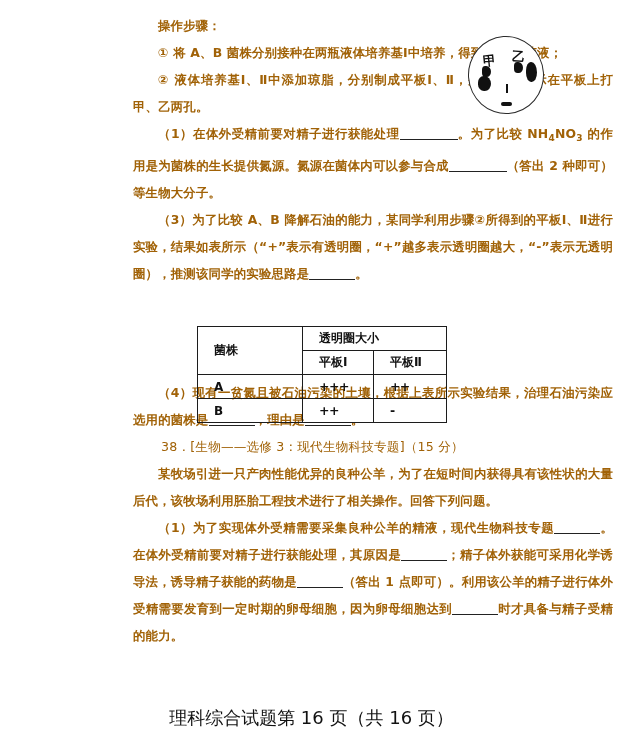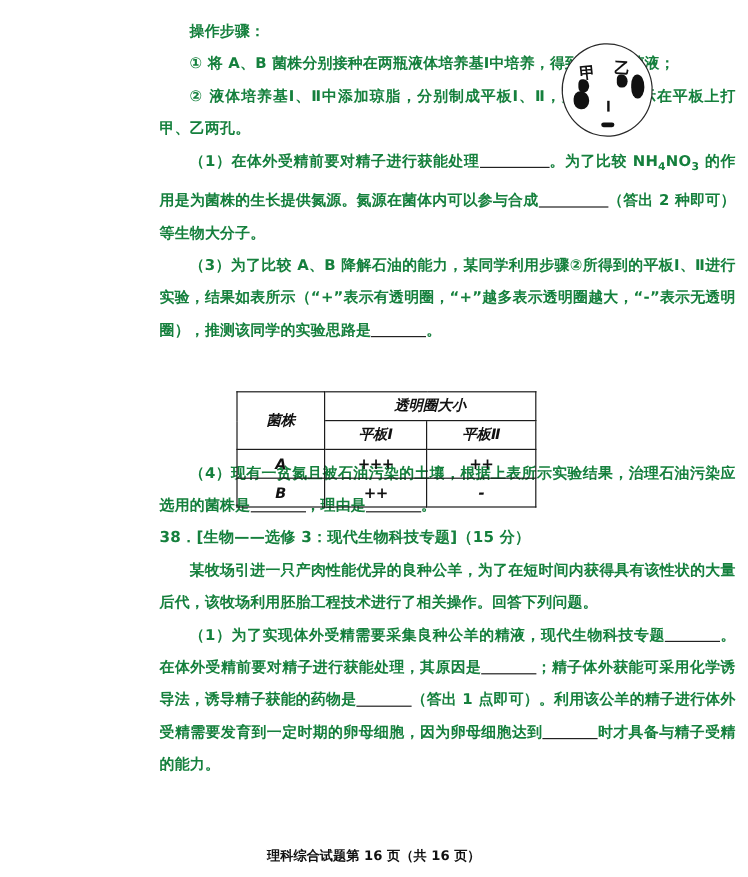--- a/index.html
+++ b/index.html
@@ -30,21 +30,21 @@
     top: 12px;
     width: 480px;
   }
 
   .para {
     font-size: 12.4px;
     line-height: 27px;
     letter-spacing: 0.2px;
     text-align: justify;
     font-weight: 700;
-    color: #15803d;
+    color: #a16207;
     margin: 0;
     white-space: normal;
   }
   .indent { text-indent: 25px; }
 
   .blank {
     display: inline-block;
     min-width: 46px;
     border-bottom: 1px solid #222;
     vertical-align: -2px;
@@ -111,46 +111,46 @@
   }
   table.results {
     border-collapse: collapse;
     width: 250px;
     font-size: 12px;
     font-weight: 700;
     color: #111;
   }
   table.results td, table.results th {
     border: 1.1px solid #1c1c1c;
-    text-align: center;
-    padding: 2px 0;
+    text-align: left;
+    padding: 2px 16px;
     height: 19px;
     font-weight: 700;
-    font-style: italic;
   }
   .col-strain { width: 72px; }
   .plus { letter-spacing: -0.5px; font-size: 12.5px; }
 
   
   .footer {
     position: absolute;
     left: 0;
     right: 0;
     top: 706px;
     text-align: center;
-    font-size: 11px;
-    font-weight: 700;
+    font-size: 18px;
+    font-weight: 400;
     color: #111;
   }
 
   .section-head {
     font-size: 12.6px;
-    font-weight: 700;
+    font-weight: 400;
     line-height: 27px;
     text-indent: 0;
+    margin-left: 28px;
   }
 </style>
 </head>
 <body>
 
 <div id="page"></div>
 
 <div class="content">
 
   <p class="para indent">操作步骤：</p>

